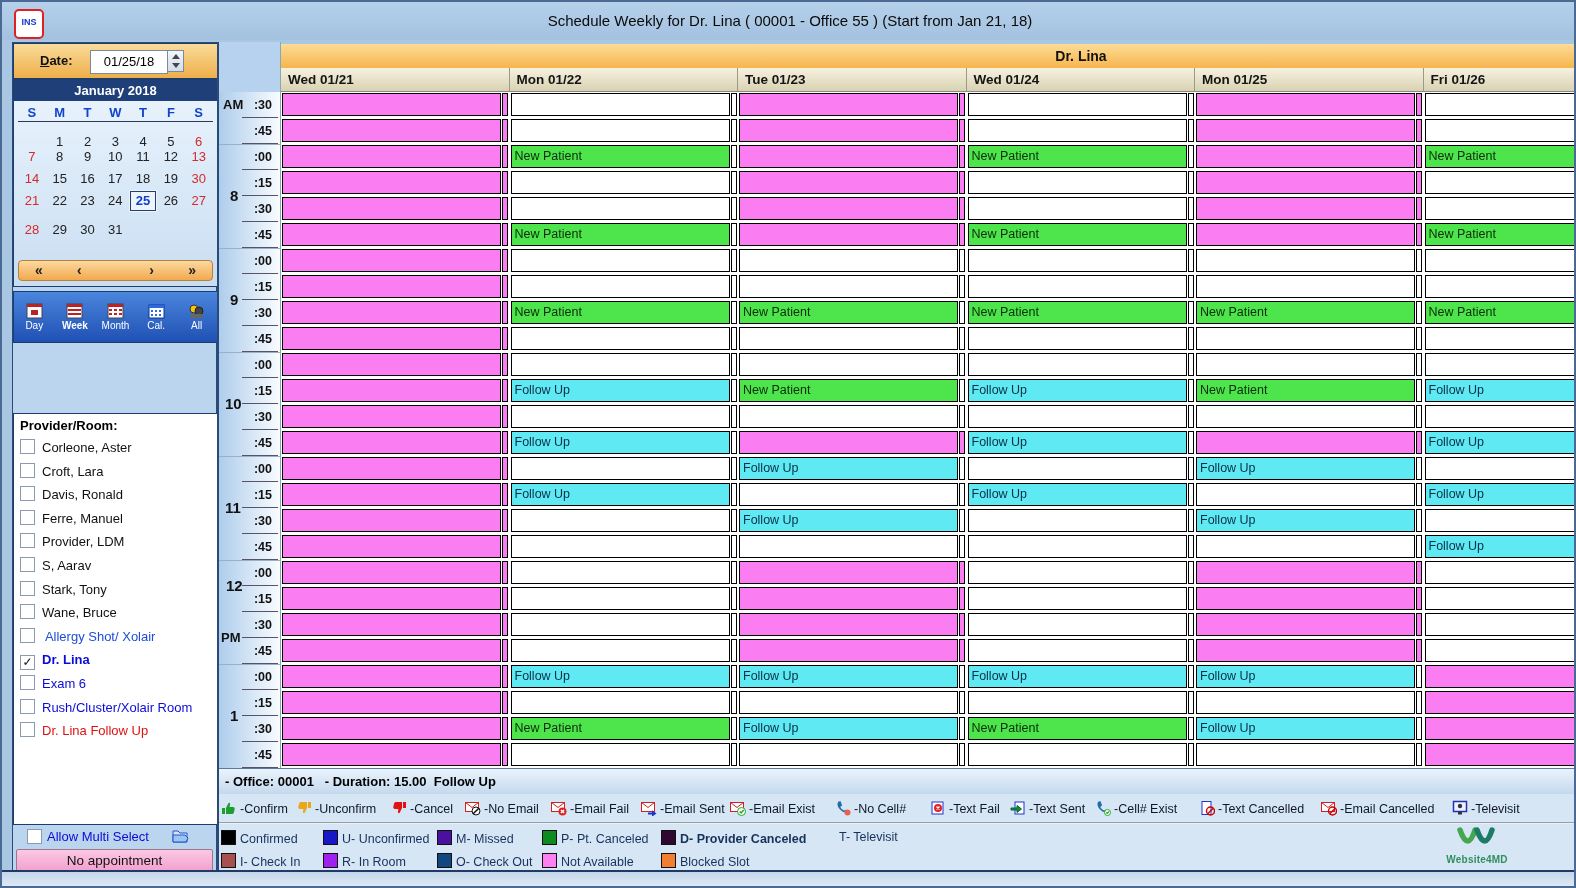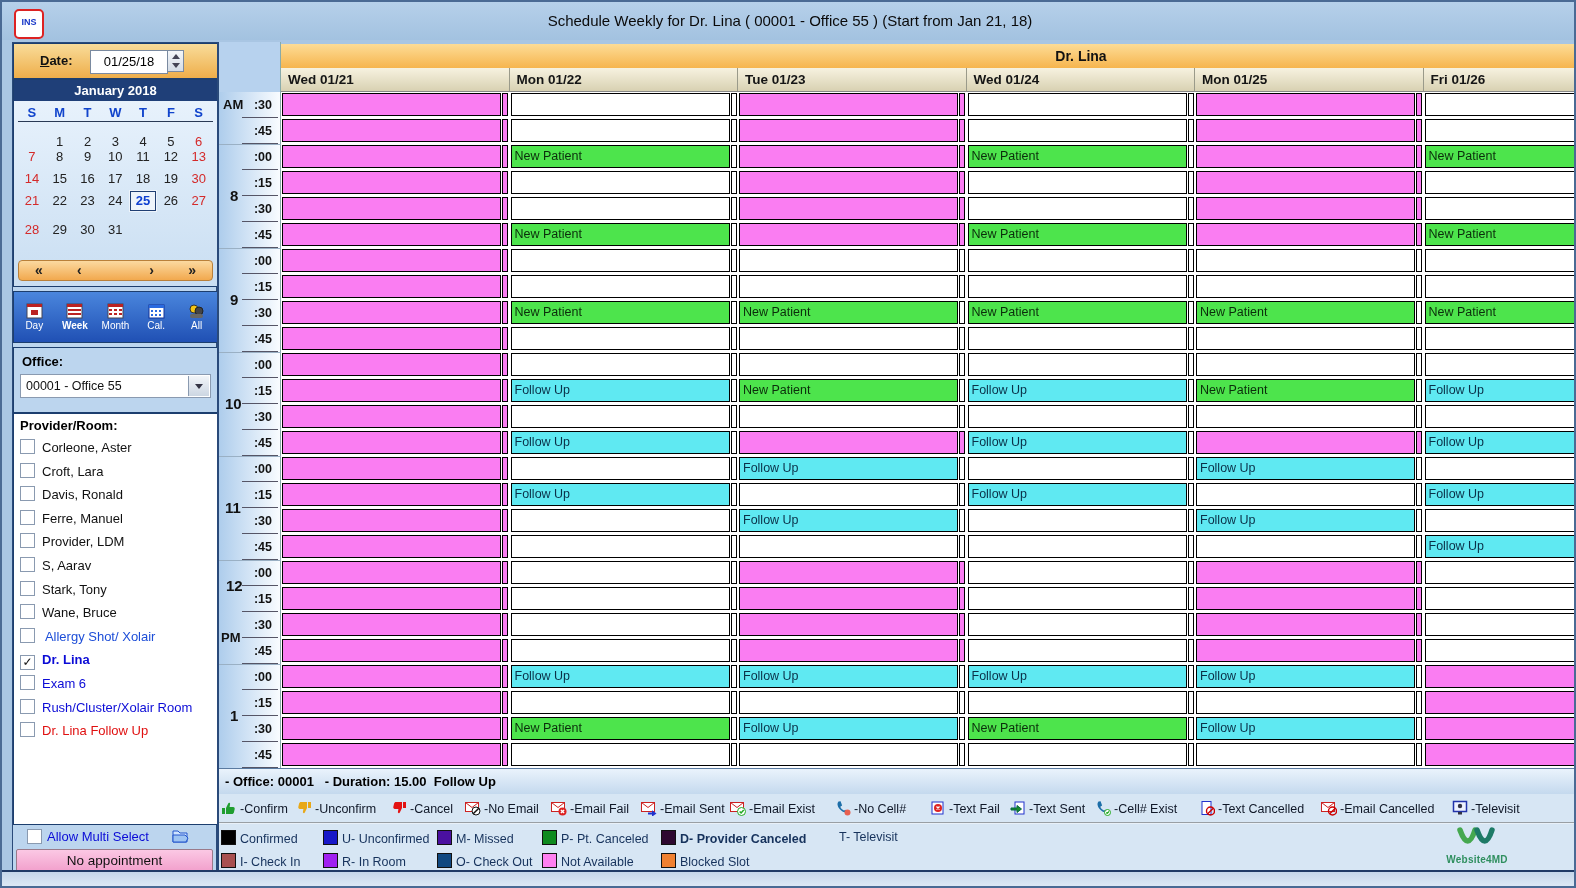--- a/index.html
+++ b/index.html
@@ -183,27 +183,20 @@
         <div class="view-btn">
           <svg width="17" height="16" viewBox="0 0 17 16">
             <circle cx="6" cy="6" r="4" fill="#f4c413" stroke="#333"></circle>
             <circle cx="11" cy="8" r="4" fill="#444" stroke="#222"></circle>
             <rect x="2" y="11" width="13" height="4" rx="2" fill="#666"></rect>
           </svg>
           <div class="vlabel">All</div>
         </div>
       </div>
 
-    <div id="office-panel" class="panel">
-      <span id="office-label">Office:</span>
-      <div id="office-select">
-        <span id="office-value">00001 - Office 55</span>
-        <span id="office-arrow"></span>
-      </div>
-    </div>
 
     <div id="provider-panel" class="panel">
       <span id="provider-label">Provider/Room:</span>
       <div id="provider-items">
           <div class="prov-item" style="top: 24px;"><span class="cbx"></span><span class="prov-name" style="color: rgb(17, 17, 17);">Corleone, Aster</span></div>
           <div class="prov-item" style="top: 47.6px;"><span class="cbx"></span><span class="prov-name" style="color: rgb(17, 17, 17);">Croft, Lara</span></div>
           <div class="prov-item" style="top: 71.2px;"><span class="cbx"></span><span class="prov-name" style="color: rgb(17, 17, 17);">Davis, Ronald</span></div>
           <div class="prov-item" style="top: 94.8px;"><span class="cbx"></span><span class="prov-name" style="color: rgb(17, 17, 17);">Ferre, Manuel</span></div>
           <div class="prov-item" style="top: 118.4px;"><span class="cbx"></span><span class="prov-name" style="color: rgb(17, 17, 17);">Provider, LDM</span></div>
           <div class="prov-item" style="top: 142px;"><span class="cbx"></span><span class="prov-name" style="color: rgb(17, 17, 17);">S, Aarav</span></div>

